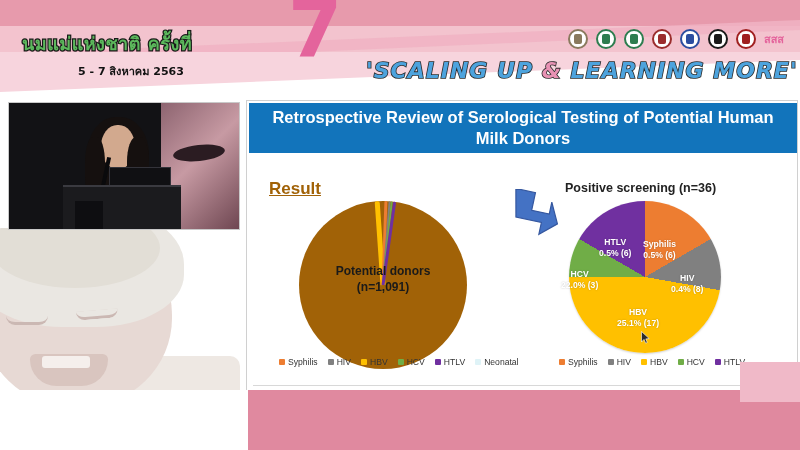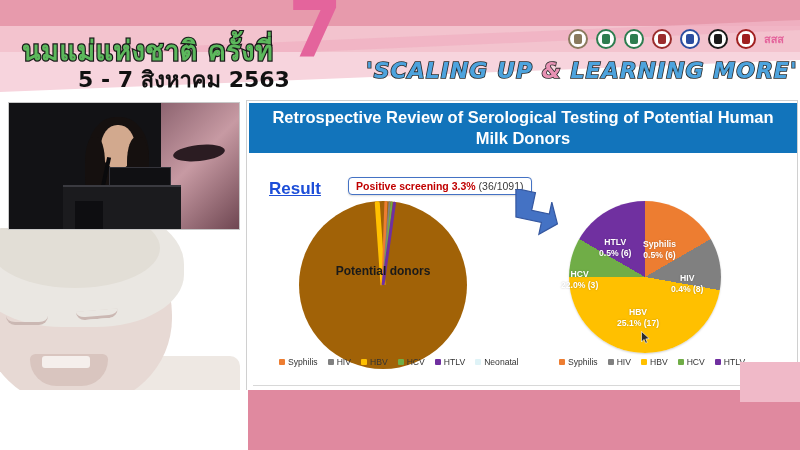--- a/index.html
+++ b/index.html
@@ -100,28 +100,28 @@
     font-weight: bold;
     letter-spacing: .5px;
     white-space: nowrap;
   }
   .th-line1 {
     top: 2px; font-size: 25px; color: #3fa7dc;
     -webkit-text-stroke: 2.4px #1a1a1a;
     paint-order: stroke fill;
   }
   .th-line2 {
-    top: 29px; font-size: 27px; color: #5cb85c;
+    top: 29px; font-size: 18px; color: #5cb85c;
     -webkit-text-stroke: 2.4px #1a1a1a;
     paint-order: stroke fill;
   }
   .th-date {
     position: absolute; left: 78px; top: 62px;
     font-family: "DejaVu Sans", sans-serif;
-    font-size: 22px; font-weight: bold; color: #111;
+    font-size: 11px; font-weight: bold; color: #111;
     white-space: nowrap;
   }
   .big7 {
     position: absolute; left: 288px; top: -10px;
     font-family: "DejaVu Sans", sans-serif;
     font-size: 78px; font-weight: bold;
     color: #e4649c; line-height: 1;
   }
   .tagline {
     position: absolute; left: 366px; top: 58px;
@@ -235,21 +235,21 @@
     position: absolute; left: 2px; top: 2px; width: 548px; height: 50px;
     background: #1274bb; color: #fff;
     display: flex; align-items: center; justify-content: center;
     text-align: center;
     font-size: 16.5px; font-weight: bold; line-height: 1.28;
     padding: 0 14px;
   }
 
   .result-label {
     position: absolute; left: 22px; top: 78px;
-    font-size: 17px; font-weight: bold; color: #1d4ed8;
+    font-size: 17px; font-weight: bold; color: #a16207;
     text-decoration: underline;
   }
 
   .callout {
     position: absolute; left: 101px; top: 76px;
     background: #ffffff; border: 1.4px solid #4472c4; border-radius: 4px;
     padding: 2px 7px; white-space: nowrap;
     font-size: 10.5px; box-shadow: 0 1px 2px rgba(0,0,0,.15);
   }
   .callout .pct { color: #c00000; font-weight: bold; }
@@ -411,42 +411,40 @@
     <div class="v-podium"></div>
     <div class="v-podium-front"></div>
   </div>
 
   <div class="slide">
 
     <div class="slide-title">Retrospective Review of Serological Testing of Potential Human Milk Donors</div>
 
     <div class="result-label">Result</div>
 
-    <div class="callout">
-      <span class="pct">Positive screening 3.3%</span>
-      <span class="frac">(36/1091)</span>
-    </div>
 
     <svg class="arrow-blue" viewBox="0 0 52 50">
       <path d="M2 4 L22 4 L22 22 L40 22 L40 10 L50 30 L34 44 L34 32 L8 32 Z" fill="#4472C4" stroke="#35579f" stroke-width="1.2" transform="rotate(12 26 25)"></path>
     </svg>
 
     <div class="pie-left-wrap">
       <div class="pie-left">
         <div class="sliver" style="background:#ffc000; transform: translate(-50%,-100%) rotate(-4deg);"></div>
         <div class="sliver" style="background:#ed7d31; width:3px; transform: translate(-50%,-100%) rotate(2deg);"></div>
         <div class="sliver" style="background:#808080; width:2px; transform: translate(-50%,-100%) rotate(4.5deg);"></div>
         <div class="sliver" style="background:#70ad47; width:2px; transform: translate(-50%,-100%) rotate(6deg);"></div>
         <div class="sliver" style="background:#7030a0; width:3px; transform: translate(-50%,-100%) rotate(8deg);"></div>
         <div class="pie-left-label">
           <div>Potential donors</div>
+          <div>(n=1,091)</div>
         </div>
       </div>
     </div>
 
+    <div class="pie-right-title">Positive screening (n=36)</div>
     <div class="pie-right-wrap">
       <div class="pie-right"></div>
 
       <div class="pl syphilis">
         <div>Syphilis</div>
         <div>0.5% (6)</div>
       </div>
       <div class="pl hiv">
         <div>HIV</div>
         <div>0.4% (8)</div>

